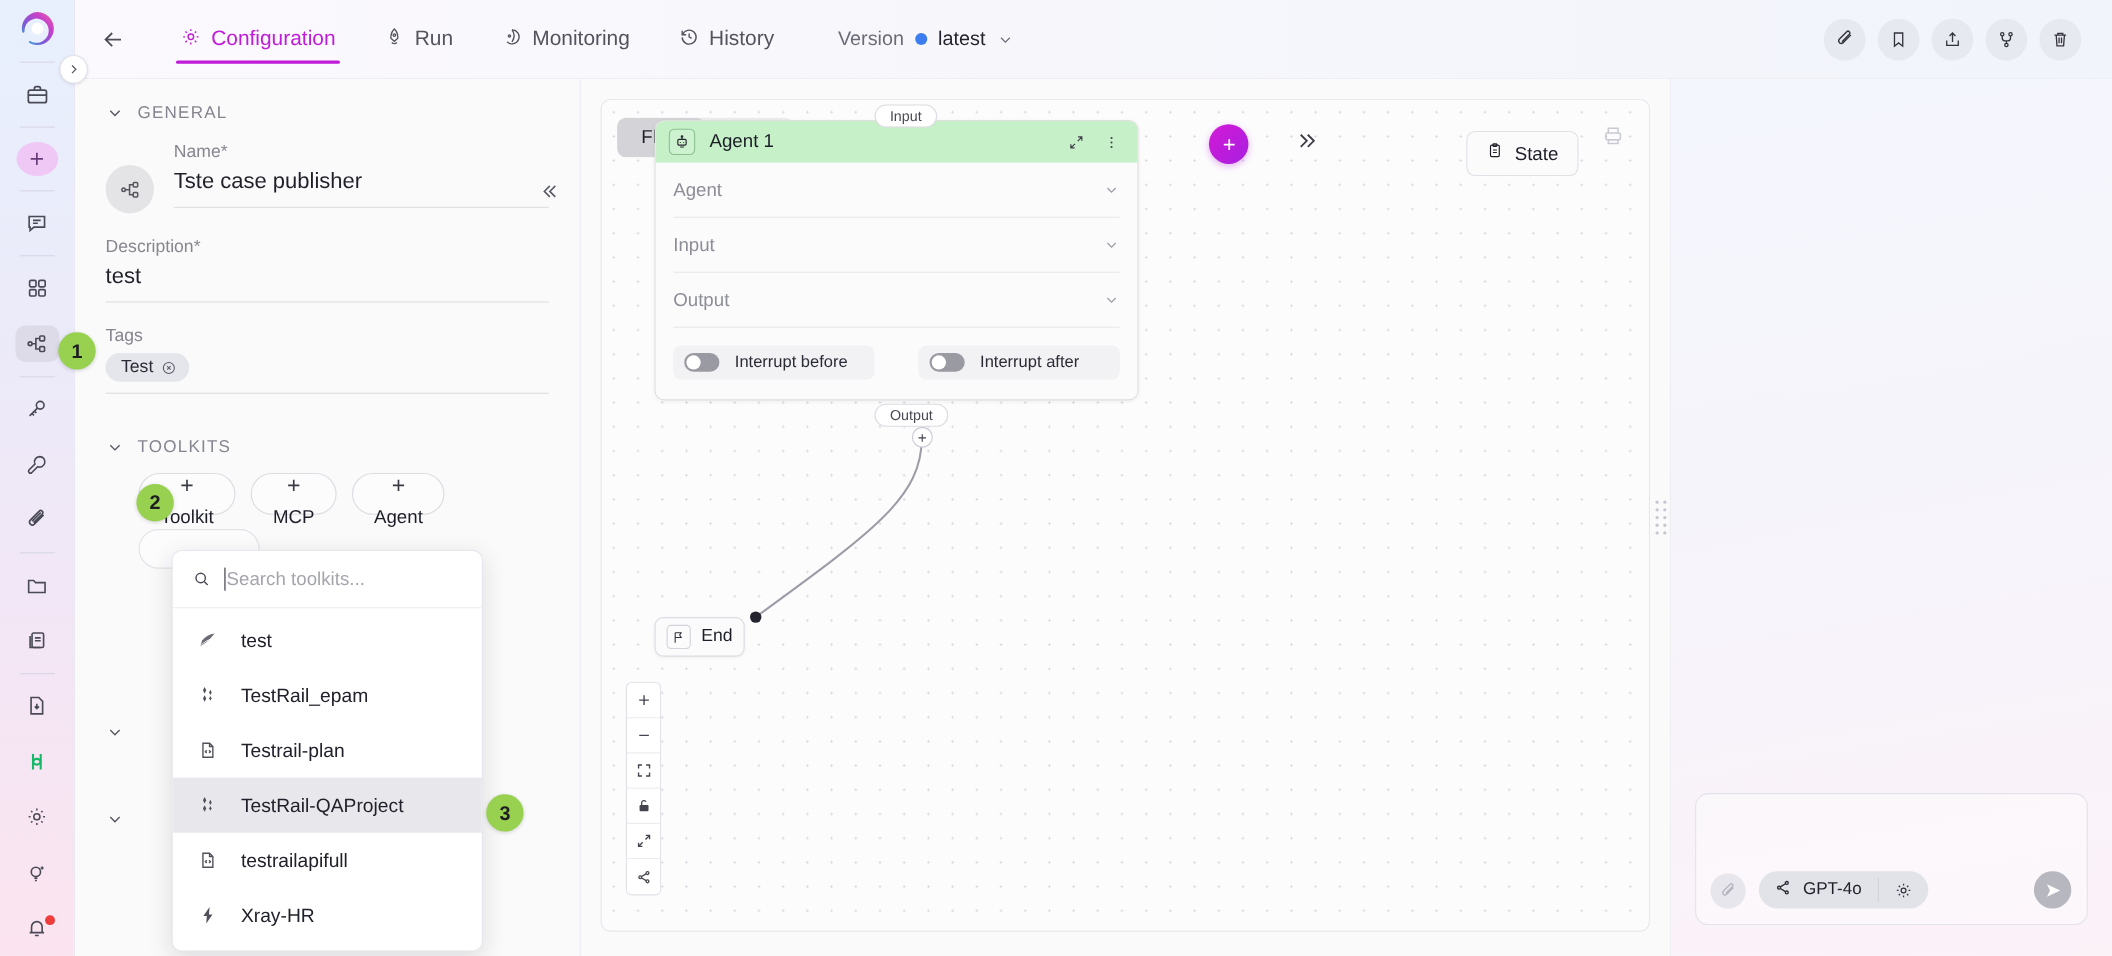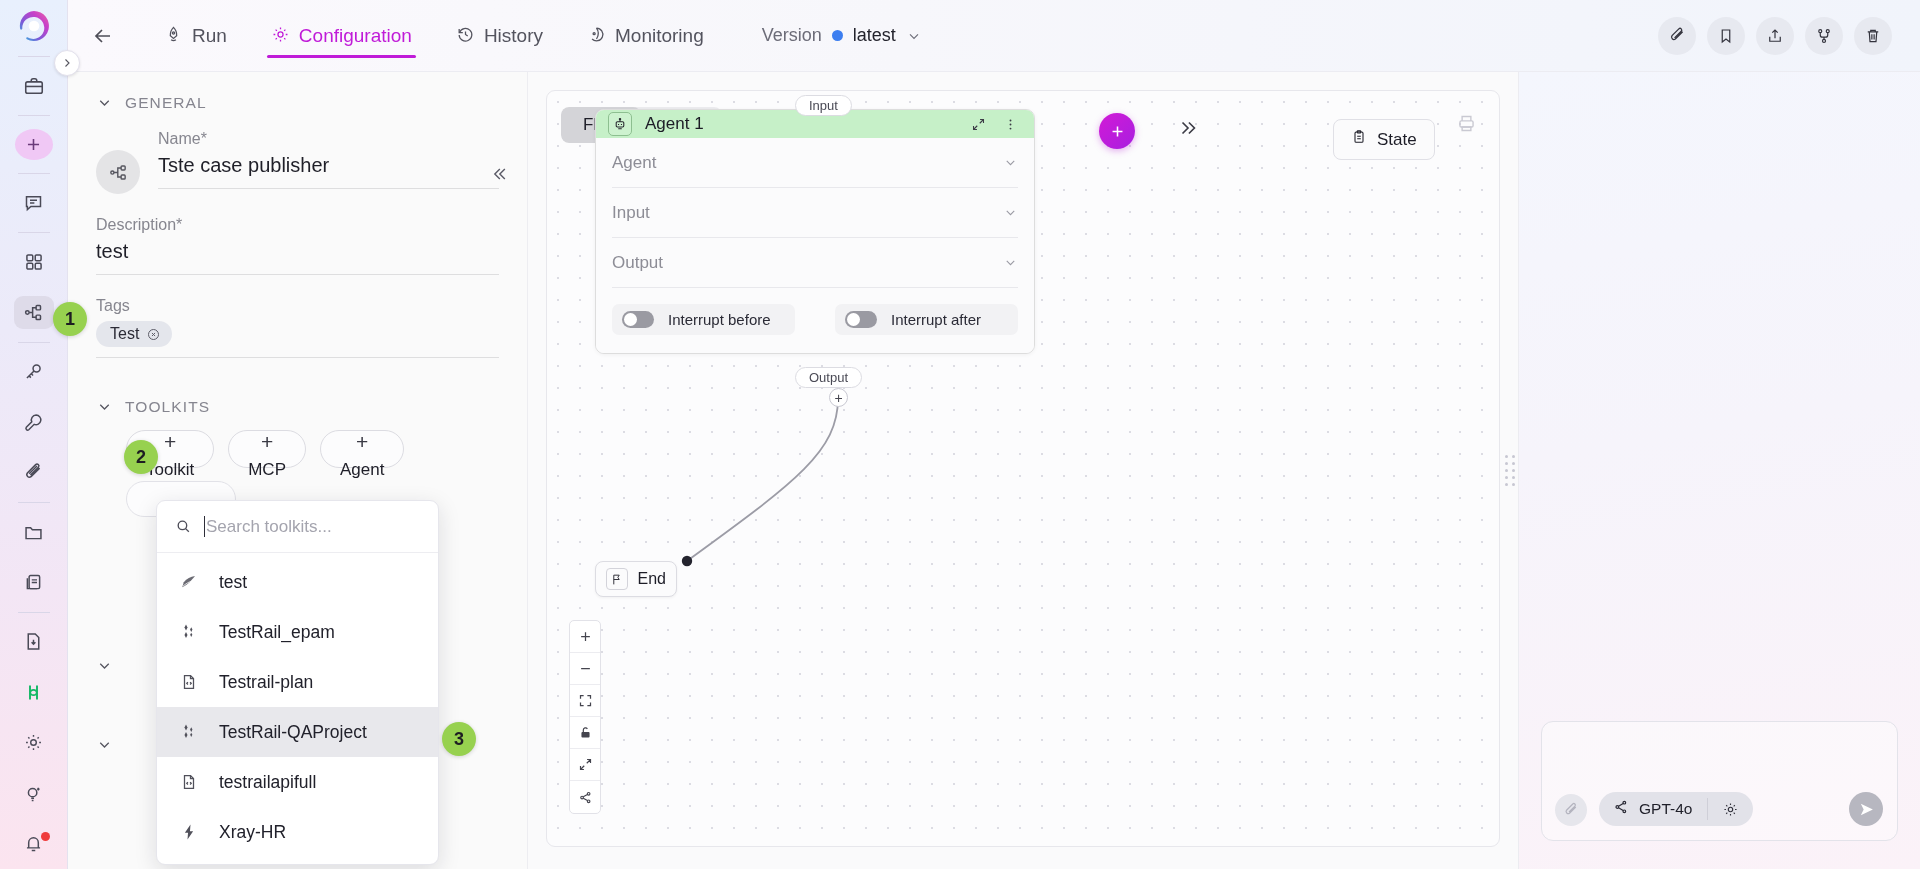--- a/index.html
+++ b/index.html
@@ -190,21 +190,21 @@
   }
   .canvas-print { position: absolute; right: 22px; top: 22px; color: #c9c9d2; }
 
   
   .node-agent {
     position: absolute; left: 48px; top: 18px; width: 440px;
     border: 1px solid #ddd; border-radius: 9px; background: #fbfbfc;
     box-shadow: 0 1px 4px rgba(0,0,0,.05); overflow: hidden;
   }
   .node-head {
-    height: 28px; background: #c6f0c8; display: flex; align-items: center;
+    height: 38px; background: #c6f0c8; display: flex; align-items: center;
     gap: 13px; padding: 0 12px;
   }
   .node-badge {
     width: 24px; height: 24px; border-radius: 5px; border: 1px solid #8dbf90;
     display: flex; align-items: center; justify-content: center; color: #24242c;
     background: #cdf2cf;
   }
   .node-title { font-size: 17px; color: #1c1c26; flex: 1; }
   .node-act { color: #3c3c46; display: flex; margin-right: 4px; }
   .node-body { padding: 0 16px; background: #fbfbfc; }
@@ -454,61 +454,61 @@
   <div class="main">
 
     <div class="header">
       <div class="back-btn">
         <svg width="24" height="24" viewBox="0 0 24 24" fill="none" stroke="currentColor" stroke-width="1.7">
           <path d="M19 12H5M11 6l-6 6 6 6"></path>
         </svg>
       </div>
 
       <div class="nav-tabs">
+        <div class="nav-tab active">
+          <span class="tl">
+            <svg width="19" height="19" viewBox="0 0 24 24" fill="none" stroke="currentColor" stroke-width="1.6">
+              <circle cx="12" cy="12" r="3.2"></circle>
+              <path d="M12 3.2v2.2M12 18.6v2.2M3.2 12h2.2M18.6 12h2.2M5.8 5.8l1.6 1.6M16.6 16.6l1.6 1.6M18.2 5.8l-1.6 1.6M7.4 16.6l-1.6 1.6"></path>
+            </svg>
+          </span>
+          <span>Configuration</span>
+        </div>
+
         <div class="nav-tab">
           <span class="tl">
             <svg width="19" height="19" viewBox="0 0 24 24" fill="none" stroke="currentColor" stroke-width="1.6">
               <path d="M12 3c3 3 4.2 6.4 4 10.5l-4 3.5-4-3.5C7.8 9.4 9 6 12 3z"></path>
               <path d="M9 18.5c1.8 1.5 4.2 1.5 6 0"></path>
                 <circle cx="12" cy="10" r="1.4"></circle>
             </svg>
           </span>
           <span>Run</span>
         </div>
 
-        <div class="nav-tab active">
+        <div class="nav-tab">
           <span class="tl">
             <svg width="19" height="19" viewBox="0 0 24 24" fill="none" stroke="currentColor" stroke-width="1.6">
-              <circle cx="12" cy="12" r="3.2"></circle>
-              <path d="M12 3.2v2.2M12 18.6v2.2M3.2 12h2.2M18.6 12h2.2M5.8 5.8l1.6 1.6M16.6 16.6l1.6 1.6M18.2 5.8l-1.6 1.6M7.4 16.6l-1.6 1.6"></path>
+              <path d="M12 4a8 8 0 1 1-5.6 13.7"></path>
+                <path d="M12 4c3 4 3 9 0 13.7"></path>
+                <circle cx="9" cy="11" r="1.3"></circle>
             </svg>
           </span>
-          <span>Configuration</span>
+          <span>Monitoring</span>
         </div>
 
         <div class="nav-tab">
           <span class="tl">
             <svg width="19" height="19" viewBox="0 0 24 24" fill="none" stroke="currentColor" stroke-width="1.6">
               <path d="M4.5 9.5A8 8 0 1 1 4 12.6"></path>
                 <path d="M4 5v4.6h4.6"></path>
                 <path d="M12 8.2V12l2.8 1.8"></path>
             </svg>
           </span>
           <span>History</span>
-        </div>
-
-        <div class="nav-tab">
-          <span class="tl">
-            <svg width="19" height="19" viewBox="0 0 24 24" fill="none" stroke="currentColor" stroke-width="1.6">
-              <path d="M12 4a8 8 0 1 1-5.6 13.7"></path>
-                <path d="M12 4c3 4 3 9 0 13.7"></path>
-                <circle cx="9" cy="11" r="1.3"></circle>
-            </svg>
-          </span>
-          <span>Monitoring</span>
         </div>
       </div>
 
       <div class="ver-wrap">
         <span class="ver-label">Version</span>
         <span class="ver-dot"></span>
         <span class="ver-value">latest</span>
         <span class="ver-chev">
           <svg width="16" height="16" viewBox="0 0 24 24" fill="none" stroke="currentColor" stroke-width="1.7">
               <path d="M6 9.5l6 6 6-6"></path>

